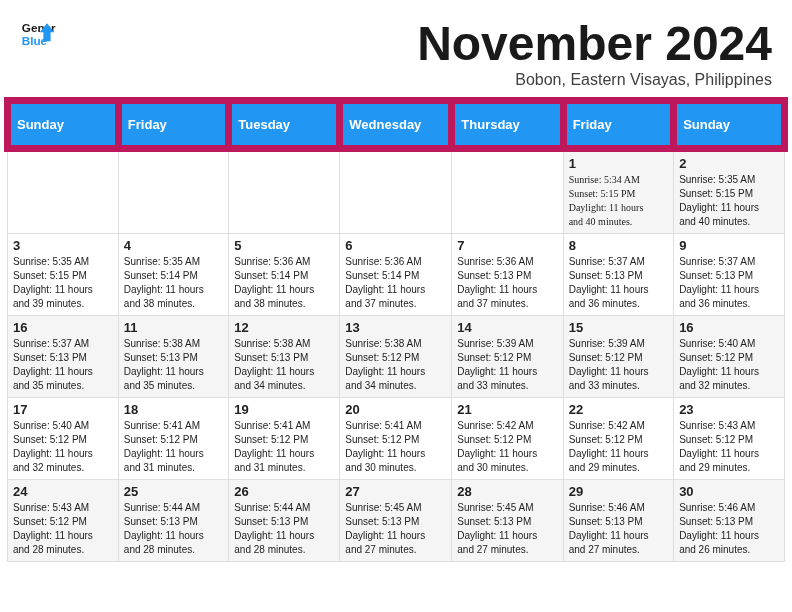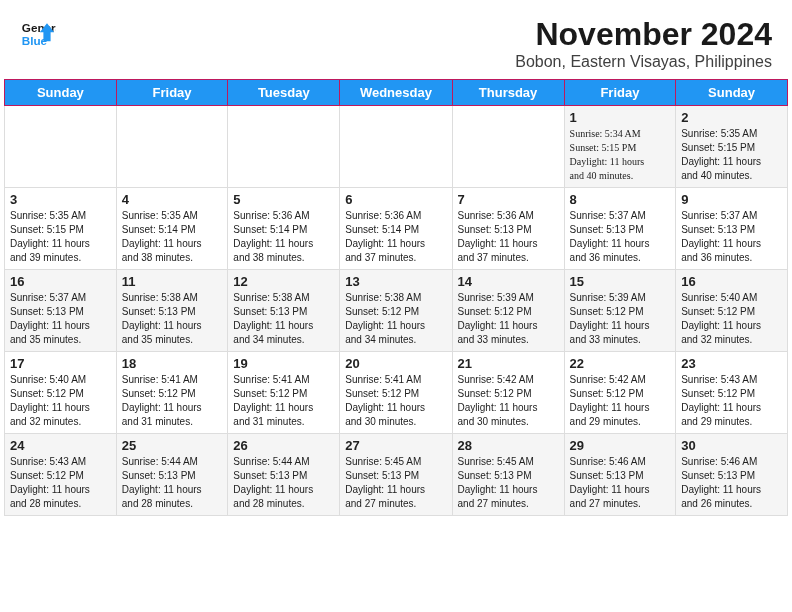--- a/index.html
+++ b/index.html
@@ -21,42 +21,42 @@
       gap: 4px;
     }
     .logo-icon {
       width: 36px;
       height: 36px;
     }
     .title-block {
       text-align: right;
     }
     .month-title {
-      font-size: 32px;
+      font-size: 48px;
       font-weight: bold;
       color: #1a1a1a;
     }
     .location-subtitle {
       font-size: 16px;
       color: #404040;
     }
     .calendar {
       width: 100%;
       border-collapse: collapse;
       margin: 0;
       padding: 0 4px 4px 4px;
     }
     .calendar th {
       background: #2196F3;
       color: #fff;
       font-size: 13px;
       font-weight: bold;
-      padding: 5px 6px;
-      text-align: center;
-      border: 1px solid #be185d;
+      padding: 13px 6px;
+      text-align: left;
+      border: 7px solid #be185d;
     }
     .calendar td {
       vertical-align: top;
       border: 1px solid #ddd;
       padding: 4px 5px;
       width: 113px;
       min-height: 80px;
       background: #fff;
       font-size: 10.5px;
       color: #222;

